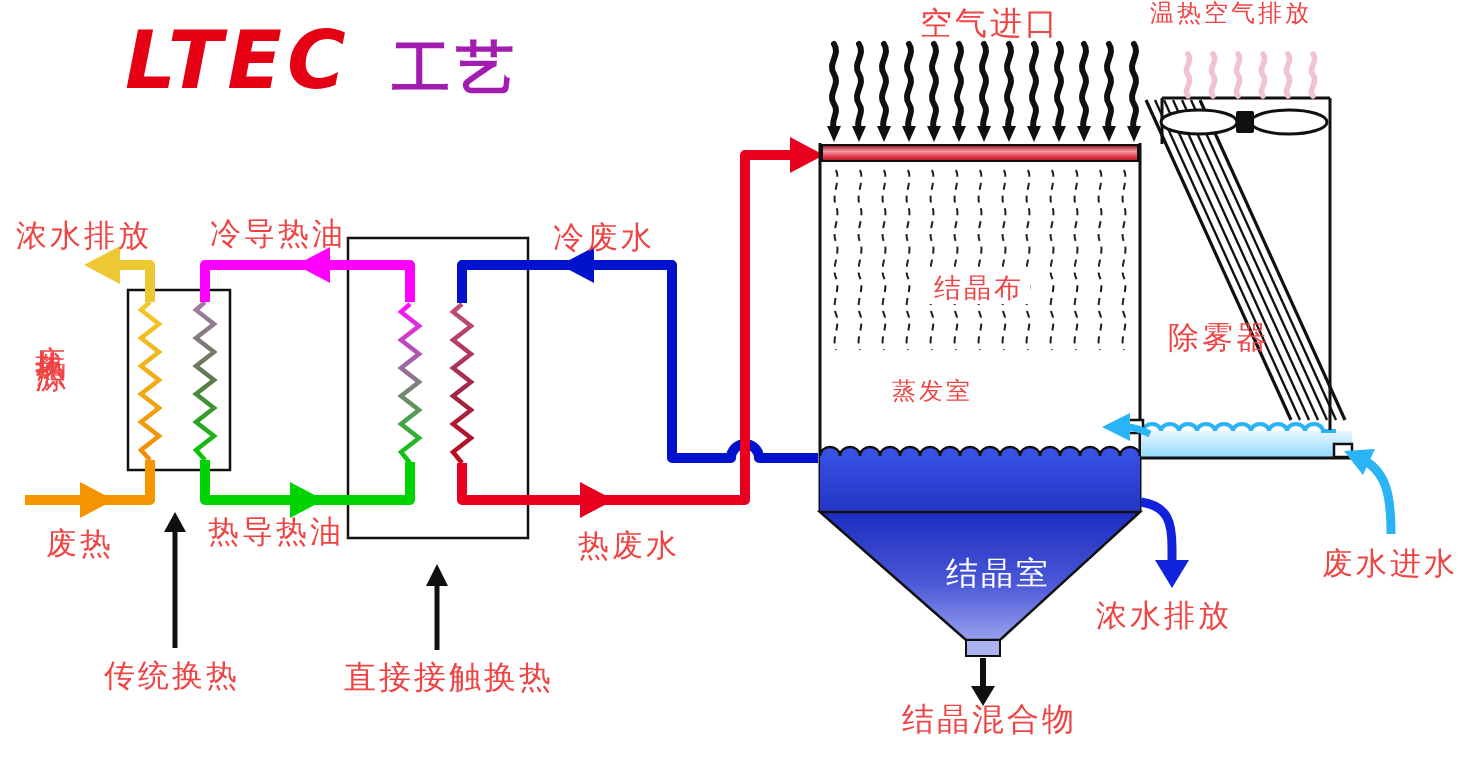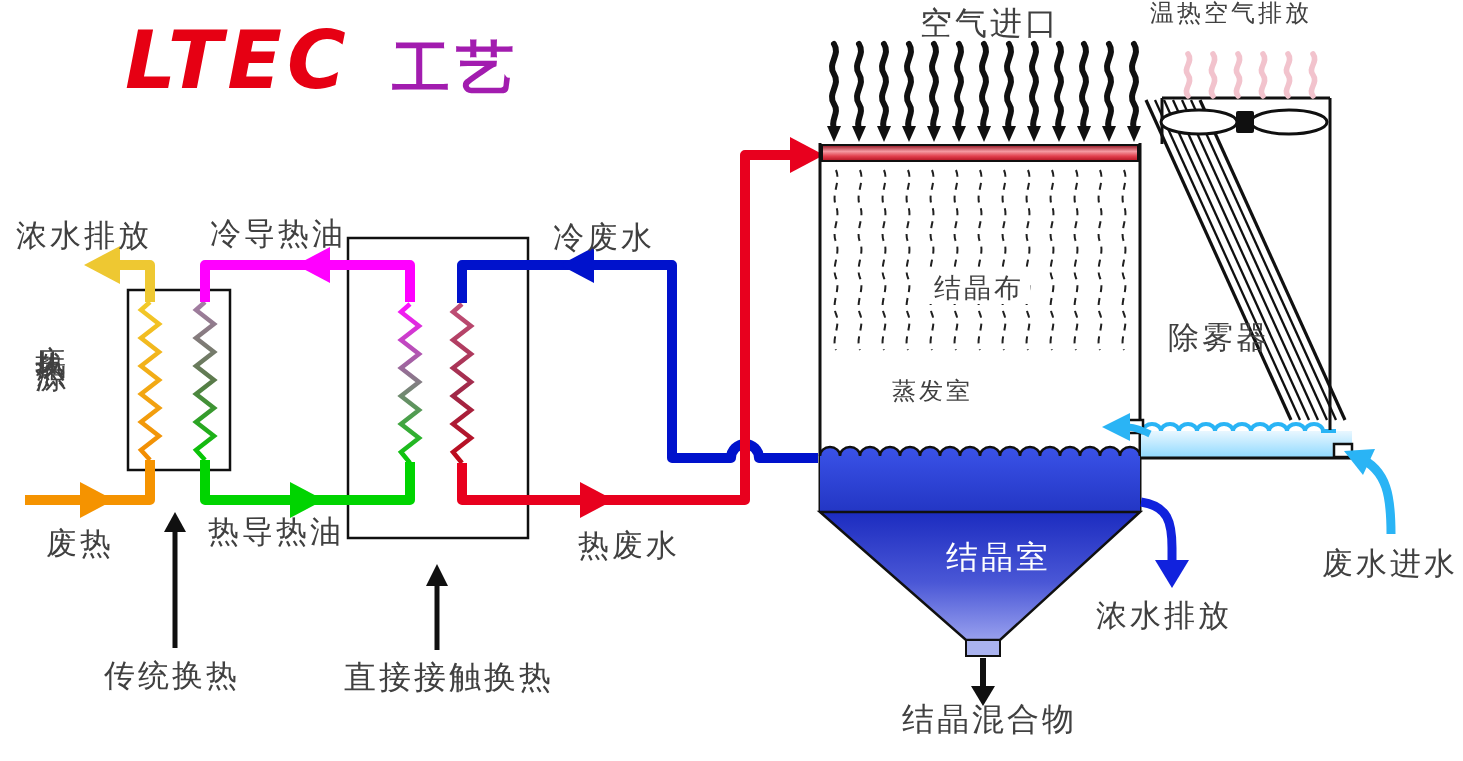--- a/index.html
+++ b/index.html
@@ -1,20 +1,20 @@
 <!DOCTYPE html>
 <html><head>
 <meta charset="utf-8">
 <title>LTEC 工艺</title>
 <style>
   html,body{margin:0;padding:0;background:#fff;}
   #stage{position:relative;width:1463px;height:761px;background:#ffffff;overflow:hidden;
          font-family:"DejaVu Sans",sans-serif;border-radius:31px;}
   #diagram{position:absolute;left:0;top:0;}
-  .lbl{position:absolute;color:#404040;font-size:31px;letter-spacing:3px;white-space:nowrap;
+  .lbl{position:absolute;color:#ef4444;font-size:31px;letter-spacing:3px;white-space:nowrap;
        font-weight:500;line-height:1.1;}
   .logo-brand{position:absolute;left:125px;top:14px;color:#e60013;font-size:80px;font-weight:900;
        font-style:italic;letter-spacing:5px;}
   .logo-suffix{position:absolute;left:392px;top:30px;color:#a21caf;font-size:58px;font-weight:700;
        letter-spacing:6px;}
   .vtext{writing-mode:vertical-rl;text-orientation:upright;letter-spacing:6px;}
   .whitebg{background:#ffffff;padding:1px 6px;}
   .ontank{color:#ffffff;}
 </style>
 </head>
@@ -233,17 +233,17 @@
   <div class="lbl" style="left:208px;top:514px;">热导热油</div>
   <div class="lbl" style="left:344px;top:660px;font-size:32px;">直接接触换热</div>
   <div class="lbl" style="left:553px;top:220px;">冷废水</div>
   <div class="lbl" style="left:578px;top:528px;">热废水</div>
 
   <div class="lbl" style="left:920px;top:6px;font-size:32px;">空气进口</div>
   <div class="lbl" style="left:1150px;top:0;font-size:24px;">温热空气排放</div>
   <div class="lbl whitebg" style="left:928px;top:272px;font-size:27px;">结晶布</div>
   <div class="lbl" style="left:892px;top:378px;font-size:24px;">蒸发室</div>
   <div class="lbl" style="left:1168px;top:320px;">除雾器</div>
-  <div class="lbl ontank" style="left:946px;top:540px;font-size:32px;">结晶室</div>
+  <div class="lbl ontank" style="left:946px;top:556px;font-size:32px;">结晶室</div>
   <div class="lbl" style="left:1096px;top:598px;">浓水排放</div>
   <div class="lbl" style="left:1322px;top:546px;">废水进水</div>
   <div class="lbl" style="left:902px;top:702px;font-size:32px;">结晶混合物</div>
 </div>
 
 </body></html>

